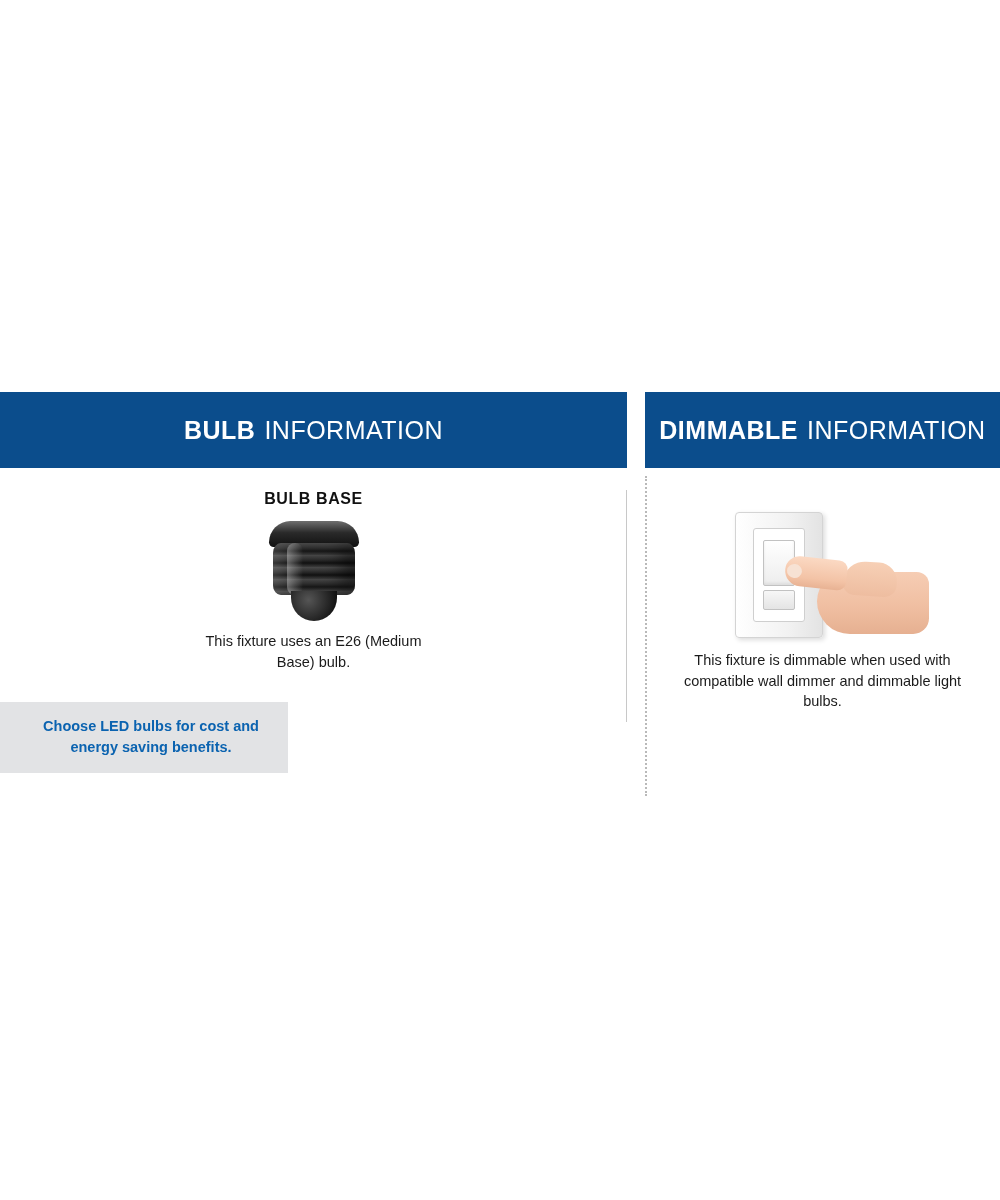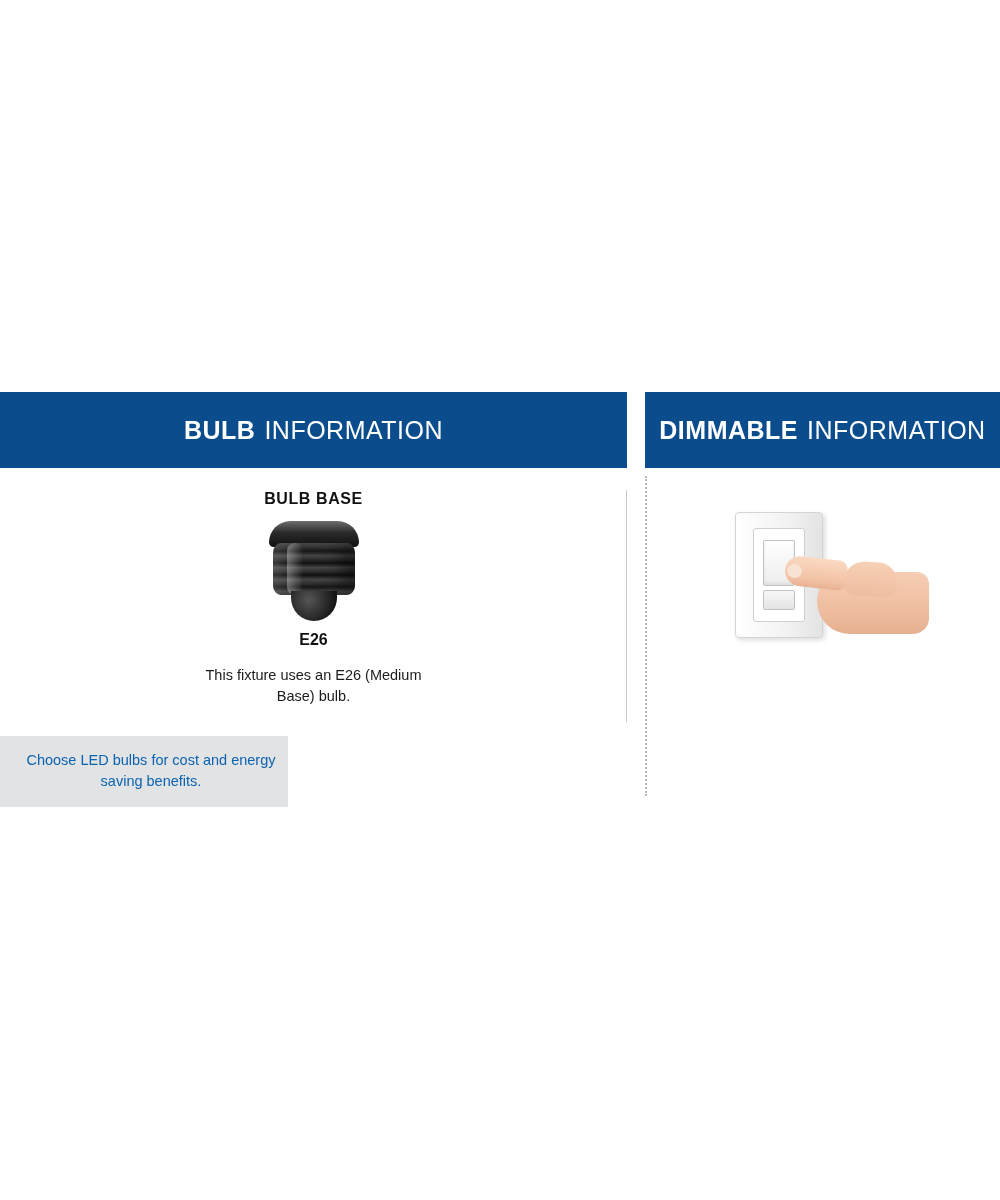--- a/index.html
+++ b/index.html
@@ -100,21 +100,21 @@
     line-height: 1.42;
     color: #1b1b1b;
     margin: 8px auto;
     max-width: 250px;
   }
 
   .note {
     margin-top: 30px;
     background: #e2e3e5;
     color: #0b63b0;
-    font-weight: normal;
+    font-weight: bold;
     font-size: 14.5px;
     line-height: 1.45;
     padding: 14px 10px 15px 24px;
     width: 288px;
     box-sizing: border-box;
     text-align: center;
   }
 
   
   .dotted-sep {
@@ -320,21 +320,20 @@
           <div class="cell-title">BULB BASE</div>
 
           <div class="art">
             <div class="bulbbase">
               <div class="cap"></div>
               <div class="threads"></div>
               <div class="tip"></div>
             </div>
           </div>
 
-          <div class="cell-code">E26</div>
           <div class="cell-desc">This fixture uses an E26 (Medium Base) bulb.</div>
 
           <div class="note">Choose LED bulbs for cost and energy saving benefits.</div>
         </div>
 
 
       </div>
     </div>
 
     <div class="col-gap"></div>
@@ -357,19 +356,20 @@
               <div class="slider"></div>
               <div class="hand">
                 <div class="palm"></div>
                 <div class="knuckle"></div>
                 <div class="finger"></div>
                 <div class="nail"></div>
               </div>
             </div>
           </div>
 
+          <div class="cell-desc right-desc">This fixture is dimmable when used with compatible wall dimmer and dimmable light bulbs.</div>
         </div>
       </div>
 
     </div>
 
   </div>
 </div>
 
 </body></html>

